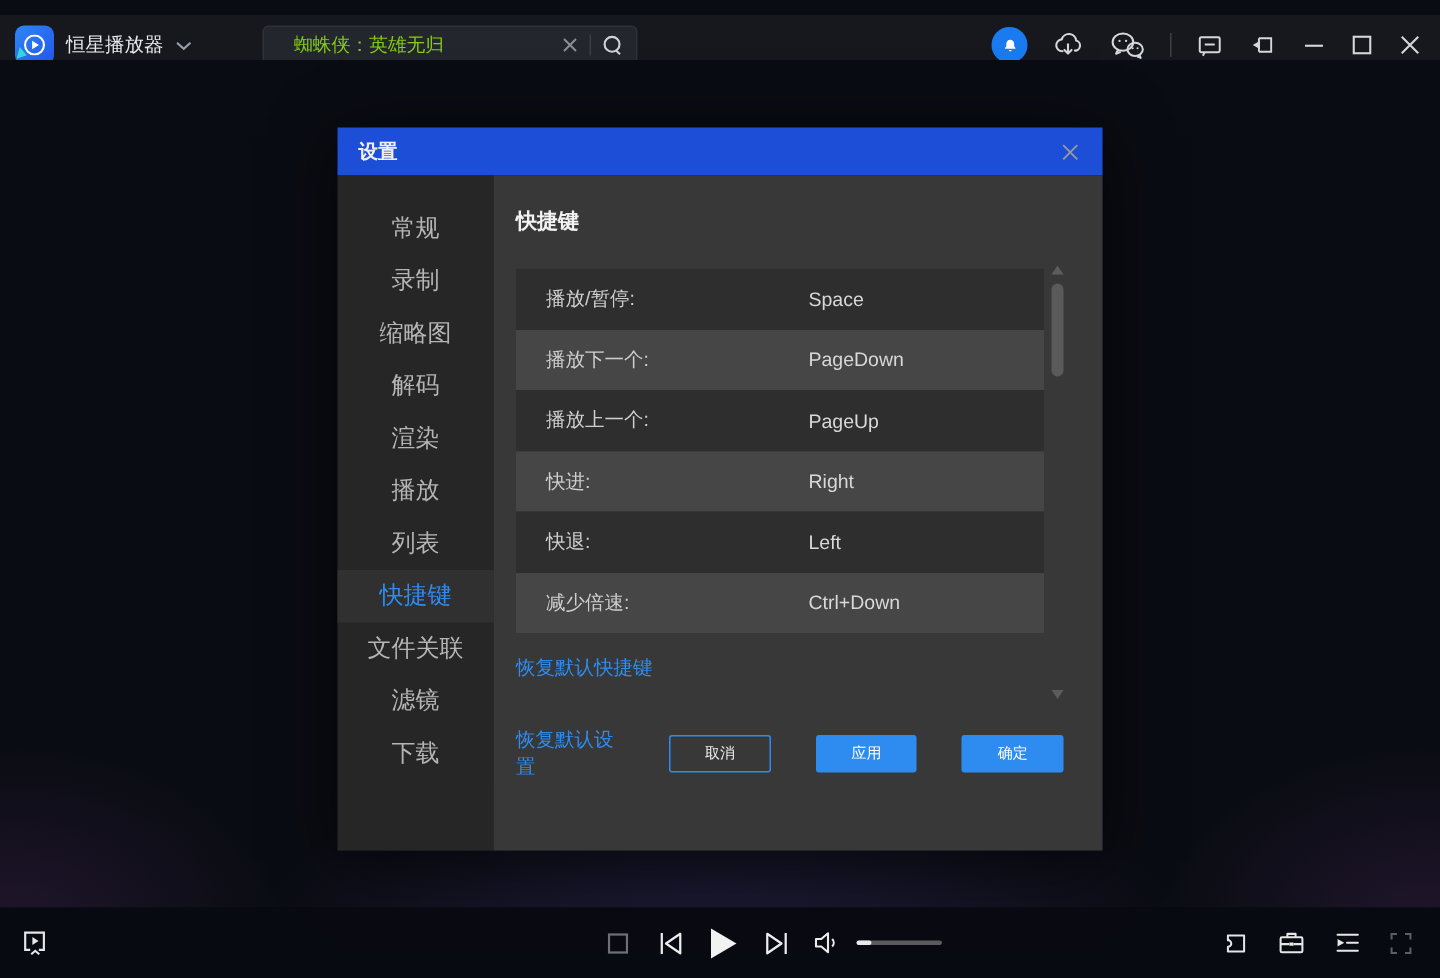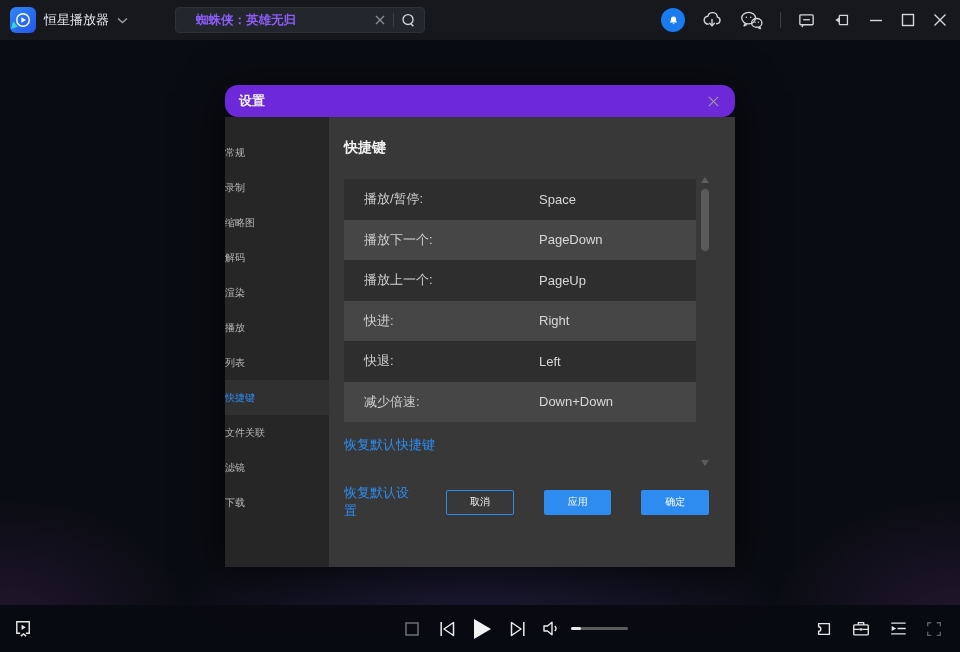--- a/index.html
+++ b/index.html
@@ -1,61 +1,61 @@
 <!DOCTYPE html>
 <html><head>
 <meta charset="utf-8">
 <style>
   * { margin:0; padding:0; box-sizing:border-box; }
   html,body { width:960px; height:652px; overflow:hidden; background:#0a0c13;
     font-family:"Liberation Sans","DejaVu Sans",sans-serif; }
   body { position:relative; }
 
   
-  .titlebar { position:absolute; top:0; left:0; width:960px; height:40px;
+  .titlebar { position:absolute; top:10px; left:0; width:960px; height:40px;
     background:#16181d; }
   .tb-left { position:absolute; left:10px; top:0; height:40px; display:flex;
     align-items:center; gap:8px; }
   .logo { width:26px; height:26px; border-radius:6px;
     background:linear-gradient(135deg,#2f86f6,#2356e8); display:flex;
     align-items:center; justify-content:center; position:relative; }
   .logo .tri { position:absolute; left:2px; bottom:3px; width:0; height:0;
     border-left:6px solid #35e0d6; border-top:4px solid transparent;
     border-bottom:4px solid transparent; transform:rotate(15deg); opacity:.9; }
   .app-name { color:#e7e9ec; font-size:13px; }
   .tab { position:absolute; left:175px; top:7px; width:250px; height:26px;
     background:#23262c; border:1px solid #2d3138; border-radius:4px;
     display:flex; align-items:center; padding:0 8px 0 20px; }
-  .tab-title { color:#8b5cf6; font-size:12.5px; flex:1; white-space:nowrap;
-    overflow:hidden;font-weight:bold; }
+  .tab-title { color:#84cc16; font-size:12.5px; flex:1; white-space:nowrap;
+    overflow:hidden; }
   .tab-divider { width:1px; height:14px; background:#3a3e45; margin:0 7px; }
   .tb-right { position:absolute; right:12px; top:0; height:40px; display:flex;
     align-items:center; gap:16px; }
   .tb-icon { display:flex; align-items:center; justify-content:center; }
   .bell-wrap { width:24px; height:24px; border-radius:50%; background:#1a7af0;
     display:flex; align-items:center; justify-content:center; }
   .v-divider { width:1px; height:16px; background:#3a3e45; }
 
   
   .video-area { position:absolute; top:40px; left:0; width:960px; height:565px;
     background:
       radial-gradient(55% 50% at 50% 110%, rgba(80,62,140,.34), rgba(0,0,0,0) 62%),
       radial-gradient(26% 30% at 1% 102%, rgba(110,55,130,.22), rgba(0,0,0,0) 70%),
       radial-gradient(26% 30% at 99% 102%, rgba(110,55,130,.22), rgba(0,0,0,0) 70%),
       #0a0c13; }
 
   
   .dialog { position:absolute; left:225px; top:85px; width:510px; height:482px;
     box-shadow:0 6px 40px rgba(0,0,0,.65); }
-  .dlg-header { height:32px; background:#6d28d9; display:flex;
-    align-items:center; justify-content:space-between; padding:0 14px;border-radius:13px; }
+  .dlg-header { height:32px; background:#1d4ed8; display:flex;
+    align-items:center; justify-content:space-between; padding:0 14px; }
   .dlg-title { color:#f0f0f0; font-size:13px; font-weight:bold; }
   .dlg-body { display:flex; height:450px; }
   .dlg-sidebar { width:104px; background:#262626; padding-top:18px; }
-  .side-item { height:35px; line-height:35px; text-align:left; font-size:10px;
+  .side-item { height:35px; line-height:35px; text-align:center; font-size:16px;
     color:#b5b5b5; cursor:default;font-family:Liberation Serif, serif; }
   .side-item.selected { background:#303030; color:#2e8cf0; }
   .dlg-content { flex:1; background:#383838; position:relative;
     padding:22px 0 0 15px; }
   .content-heading { color:#f2f2f2; font-size:14px; font-weight:bold; }
   .sc-table { margin-top:22px; width:352px; }
   .sc-row { height:40.5px; display:flex; align-items:center; padding-left:20px;
     font-size:13px; }
   .sc-row:nth-child(odd) { background:#2e2e2e; }
   .sc-row:nth-child(even) { background:#464646; }
@@ -227,21 +227,21 @@
         <div class="sc-row">
           <span class="sc-label">快进:</span>
           <span class="sc-value">Right</span>
         </div>
         <div class="sc-row">
           <span class="sc-label">快退:</span>
           <span class="sc-value">Left</span>
         </div>
         <div class="sc-row">
           <span class="sc-label">减少倍速:</span>
-          <span class="sc-value">Down+Down</span>
+          <span class="sc-value">Ctrl+Down</span>
         </div>
       </div>
 
       <div class="scrollbar">
         <span class="sb-arrow-up"></span>
         <span class="sb-thumb"></span>
         <span class="sb-arrow-down"></span>
       </div>
 
       <span class="link reset-shortcuts">恢复默认快捷键</span>

